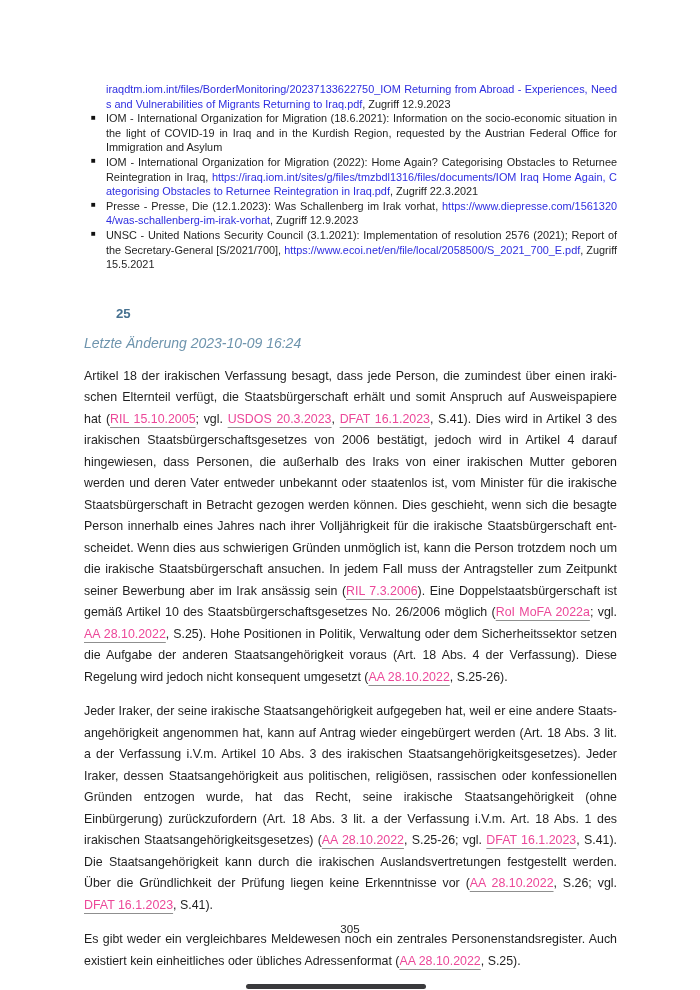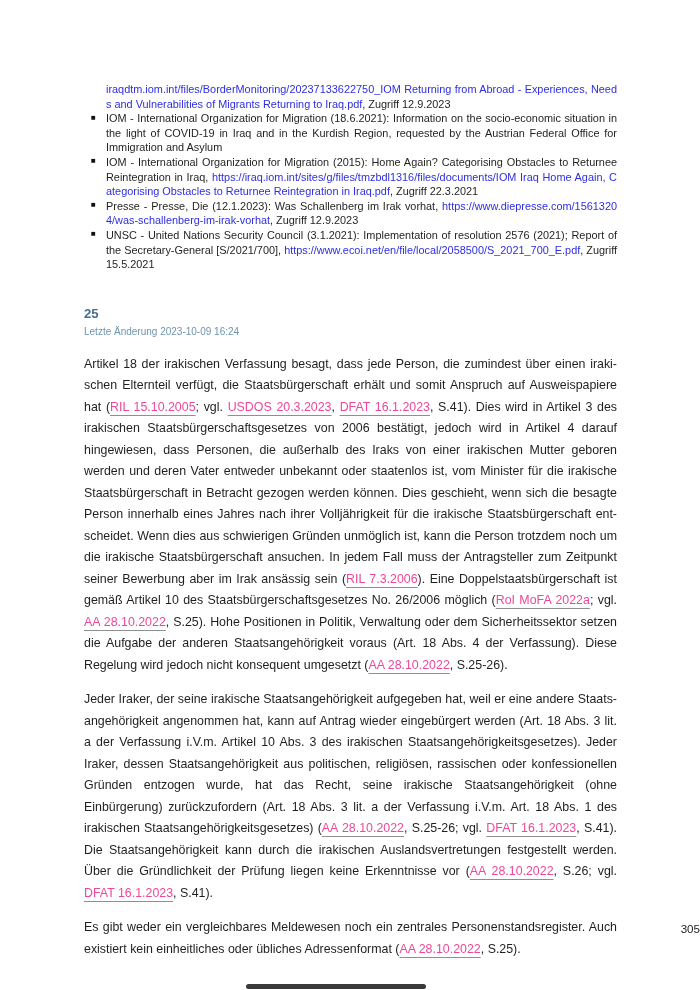--- a/index.html
+++ b/index.html
@@ -33,26 +33,28 @@
   }
   
   .section-heading {
     margin-top: 33px;
     display: flex;
     gap: 17px;
     font-size: 13.2px;
     font-weight: bold;
     color: #45708f;
     line-height: 17px;
+    margin-left: 32px;
   }
   .section-meta {
-    margin-top: 2px;
-    font-size: 10px;
+    margin-top: 14px;
+    font-size: 14px;
     color: #6e94ad;
     line-height: 15px;
+    font-style: italic;
   }
   
   .body-text { margin-top: 15px; }
   .para {
     font-size: 12.4px;
     line-height: 21.5px;
     text-align: justify;
     hyphens: manual;
     margin: 0 0 13px 0;
   }
@@ -65,21 +67,21 @@
     text-decoration-thickness: 1px;
     text-underline-offset: 3.5px;
     margin-top: 22px;
   }
   
   .page-number {
     position: absolute;
     top: 922px;
     left: 0;
     width: 700px;
-    text-align: right;
+    text-align: center;
     font-size: 11.6px;
     color: #1f1f1f;
   }
   .home-indicator {
     position: absolute;
     top: 984px;
     left: 246px;
     width: 180px;
     height: 5px;
     border-radius: 3px;
@@ -93,21 +95,21 @@
 
   <div class="refs">
     <div class="ref-continuation"><span class="seg-link">iraqdtm.iom.int/files/BorderMonitoring/20237133622750_IOM Returning from Abroad - Experiences, Needs and Vulnerabilities of Migrants Returning to Iraq.pdf</span><span class="seg-plain">, Zugriff 12.9.2023</span></div>
     <ul class="ref-list">
       <li>
         <span class="bullet">■</span>
         <span><span class="seg-plain">IOM - International Organization for Migration (18.6.2021): Information on the socio-economic situ­ation in the light of COVID-19 in Iraq and in the Kurdish Region, requested by the Austrian Federal Office for Immigration and Asylum</span></span>
       </li>
       <li>
         <span class="bullet">■</span>
-        <span><span class="seg-plain">IOM - International Organization for Migration (2015): Home Again? Categorising Obstacles to Returnee Reintegration in Iraq, </span><span class="seg-link">https://iraq.iom.int/sites/g/files/tmzbdl1316/files/documents/IOM Iraq Home Again, Categorising Obstacles to Returnee Reintegration in Iraq.pdf</span><span class="seg-plain">, Zugriff 22.3.2021</span></span>
+        <span><span class="seg-plain">IOM - International Organization for Migration (2022): Home Again? Categorising Obstacles to Returnee Reintegration in Iraq, </span><span class="seg-link">https://iraq.iom.int/sites/g/files/tmzbdl1316/files/documents/IOM Iraq Home Again, Categorising Obstacles to Returnee Reintegration in Iraq.pdf</span><span class="seg-plain">, Zugriff 22.3.2021</span></span>
       </li>
       <li>
         <span class="bullet">■</span>
         <span><span class="seg-plain">Presse - Presse, Die (12.1.2023): Was Schallenberg im Irak vorhat, </span><span class="seg-link">https://www.diepresse.com/15613204/was-schallenberg-im-irak-vorhat</span><span class="seg-plain">, Zugriff 12.9.2023</span></span>
       </li>
       <li>
         <span class="bullet">■</span>
         <span><span class="seg-plain">UNSC - United Nations Security Council (3.1.2021): Implementation of resolution 2576 (2021); Report of the Secretary-General [S/2021/700], </span><span class="seg-link">https://www.ecoi.net/en/file/local/2058500/S_2021_700_E.pdf</span><span class="seg-plain">, Zugriff 15.5.2021</span></span>
       </li>
     </ul>

